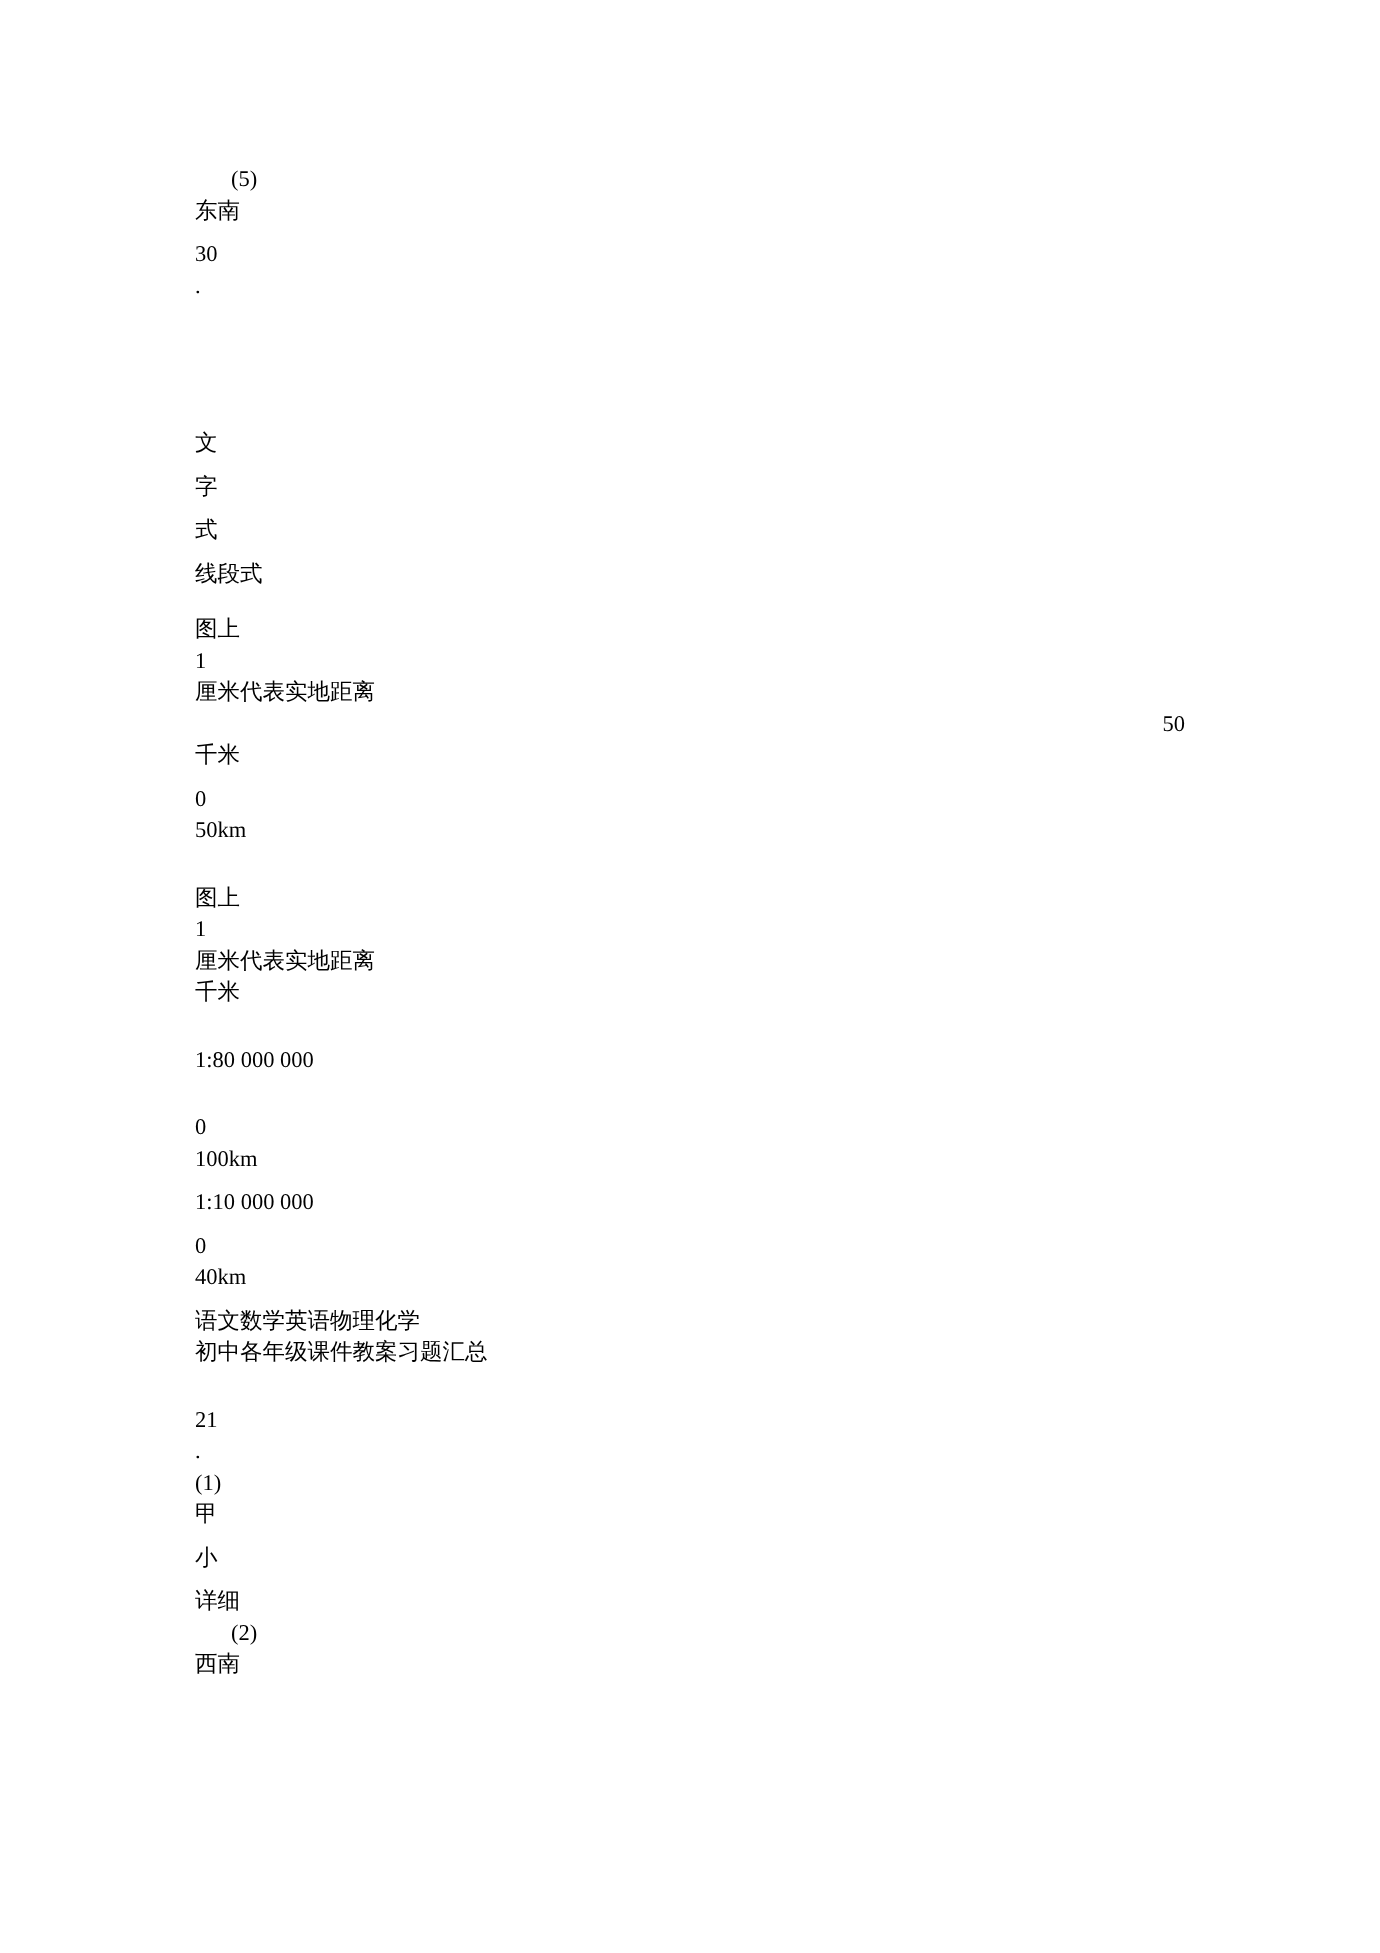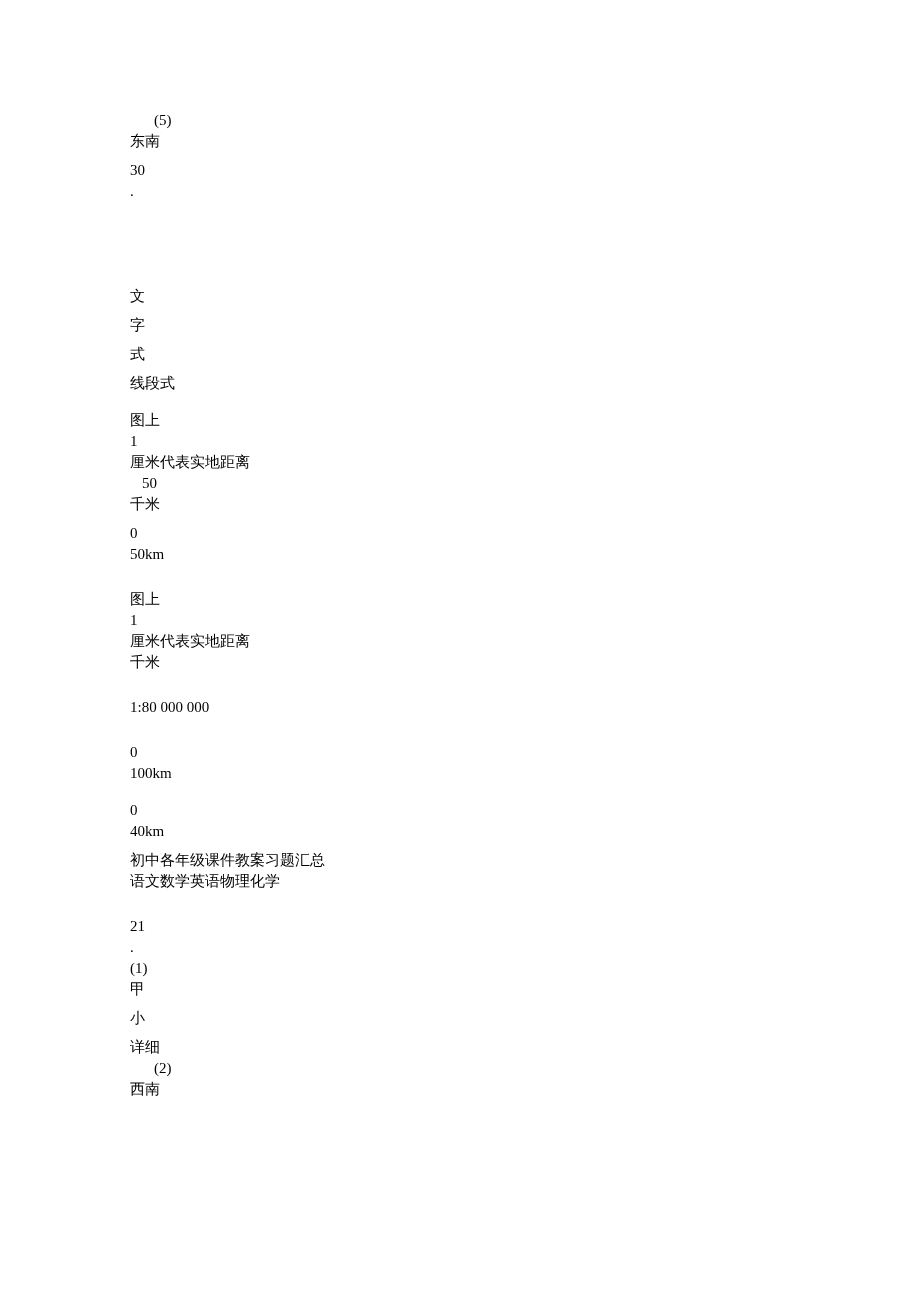--- a/index.html
+++ b/index.html
@@ -16,20 +16,21 @@
     line-height: 1.4;
   }
   .line {
     white-space: pre;
   }
   .indent1 {
     padding-left: 24px;
   }
   .indent2 {
     padding-left: 12px;
+    text-align: right;
   }
   .gap-s {
     height: 8px;
   }
   .gap-m {
     height: 24px;
   }
   .gap-l {
     height: 60px;
   }
@@ -76,27 +77,28 @@
 
   <div class="gap-m"></div>
 
   <div class="line">1:80 000 000</div>
 
   <div class="gap-m"></div>
 
   <div class="line">0</div>
   <div class="line">100km</div>
   <div class="gap-s"></div>
+  <div class="line">1:10 000 000</div>
   <div class="gap-s"></div>
   <div class="line">0</div>
   <div class="line">40km</div>
   <div class="gap-s"></div>
 
+  <div class="line">语文数学英语物理化学</div>
   <div class="line">初中各年级课件教案习题汇总</div>
-  <div class="line">语文数学英语物理化学</div>
 
   <div class="gap-m"></div>
 
   <div class="line">21</div>
   <div class="line">.</div>
   <div class="line">(1)</div>
   <div class="line">甲</div>
   <div class="gap-s"></div>
   <div class="line">小</div>
   <div class="gap-s"></div>

